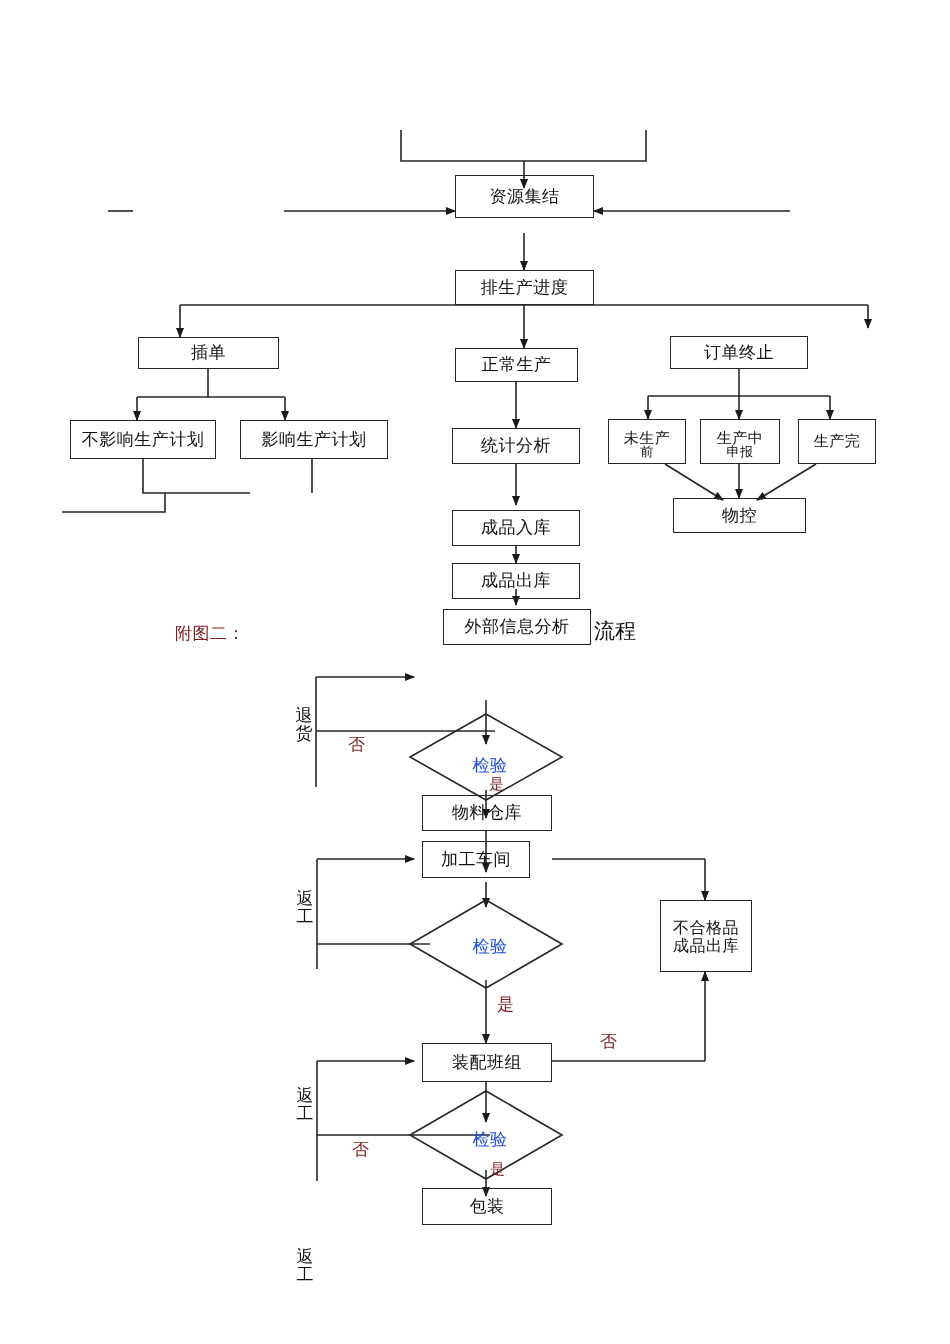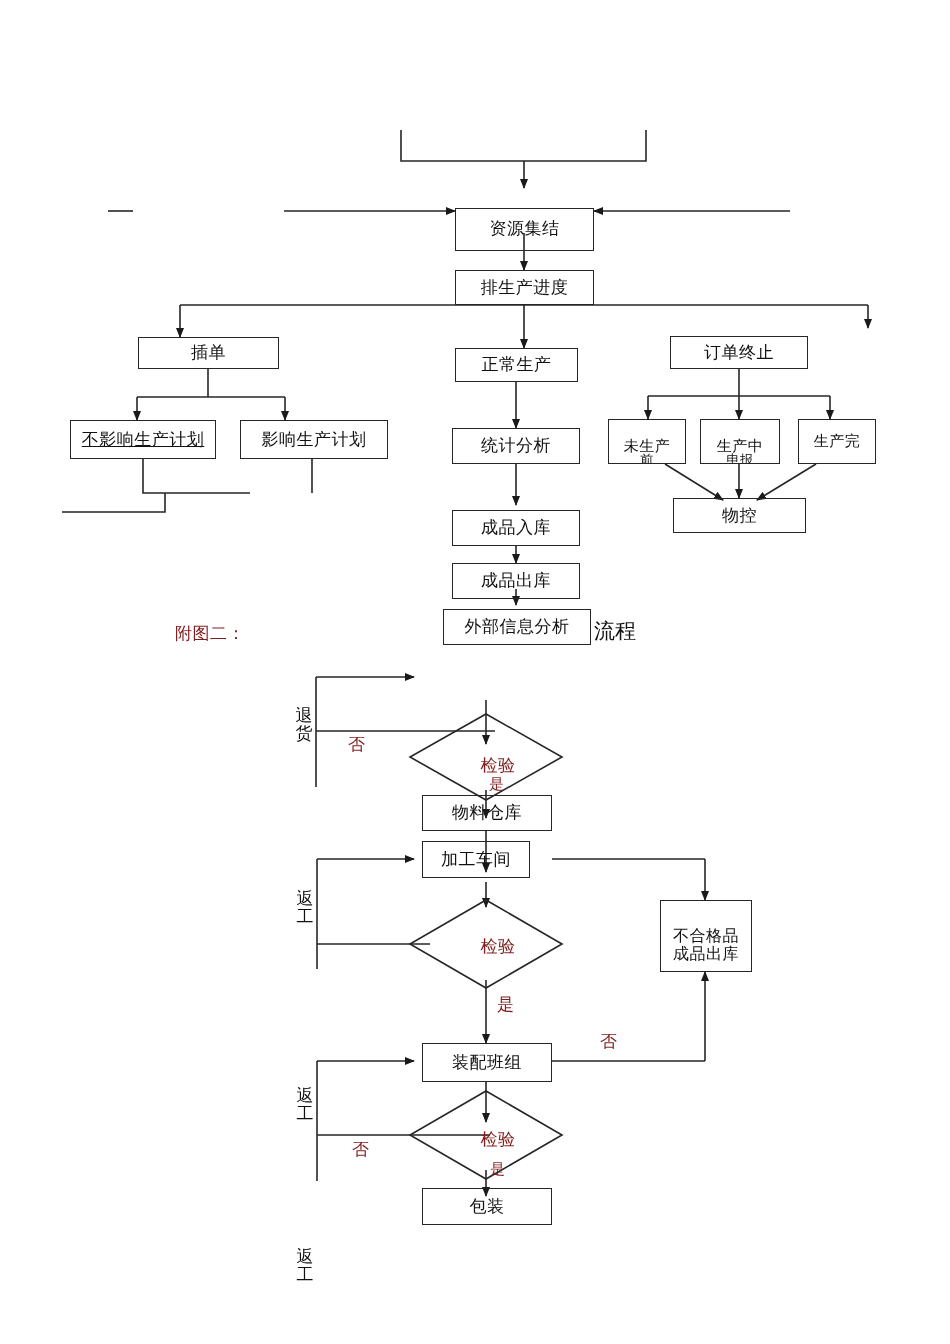--- a/index.html
+++ b/index.html
@@ -35,42 +35,42 @@
     align-items: center;
     justify-content: center;
     text-align: center;
     font-size: 17px;
     line-height: 1.15;
     color: #111;
     letter-spacing: 0.5px;
   }
   .node.two-line {
     display: block;
-    padding-top: 18px;
+    padding-top: 10px;
   }
   .node.two-line .l1,
   .node.two-line .l2 {
     display: block;
     width: 100%;
     text-align: center;
   }
   .node.clip {
     overflow: hidden;
   }
   .diamond {
     position: absolute;
     box-sizing: border-box;
   }
   .diamond .dlabel {
     position: absolute;
-    left: 12px;
+    left: 4px;
     width: 100%;
     text-align: center;
     font-size: 17px;
-    color: #7f1d1d;
+    color: #1d4ed8;
     letter-spacing: 0.5px;
   }
   .free-label {
     position: absolute;
     font-size: 17px;
     color: #7f1d1d;
     white-space: nowrap;
     letter-spacing: 0.5px;
     text-align: right;
   }
@@ -179,41 +179,41 @@
 
       <path d="M486,714 L562,757 L486,800 L410,757 Z"></path>
 
       <path d="M486,900 L562,944 L486,988 L410,944 Z"></path>
 
       <path d="M486,1091 L562,1135 L486,1179 L410,1135 Z"></path>
     </g>
   </svg>
 
 
-  <div class="node" style="left:455px; top:208px; width:139px; height:43px;font-family:Liberation Mono, monospace;">
+  <div class="node" style="left:455px; top:175px; width:139px; height:43px;">
     <span>资源集结</span>
   </div>
 
   <div class="node" style="left:455px; top:270px; width:139px; height:35px;">
     <span>排生产进度</span>
   </div>
 
   <div class="node" style="left:138px; top:337px; width:141px; height:32px;">
     <span>插单</span>
   </div>
 
   <div class="node" style="left:455px; top:348px; width:123px; height:34px;">
     <span>正常生产</span>
   </div>
 
   <div class="node" style="left:670px; top:336px; width:138px; height:33px;">
     <span>订单终止</span>
   </div>
 
-  <div class="node" style="left:70px; top:420px; width:146px; height:39px;text-decoration:underline;">
+  <div class="node" style="left:70px; top:420px; width:146px; height:39px;">
     <span>不影响生产计划</span>
   </div>
 
   <div class="node" style="left:240px; top:420px; width:148px; height:39px;">
     <span>影响生产计划</span>
   </div>
 
   <div class="node two-line clip" style="left:608px; top:419px; width:78px; height:45px; font-size:15px;">
     <span class="l1">未生产</span>
     <span class="l2" style="font-size:13px; margin-top:-2px;">前</span>

